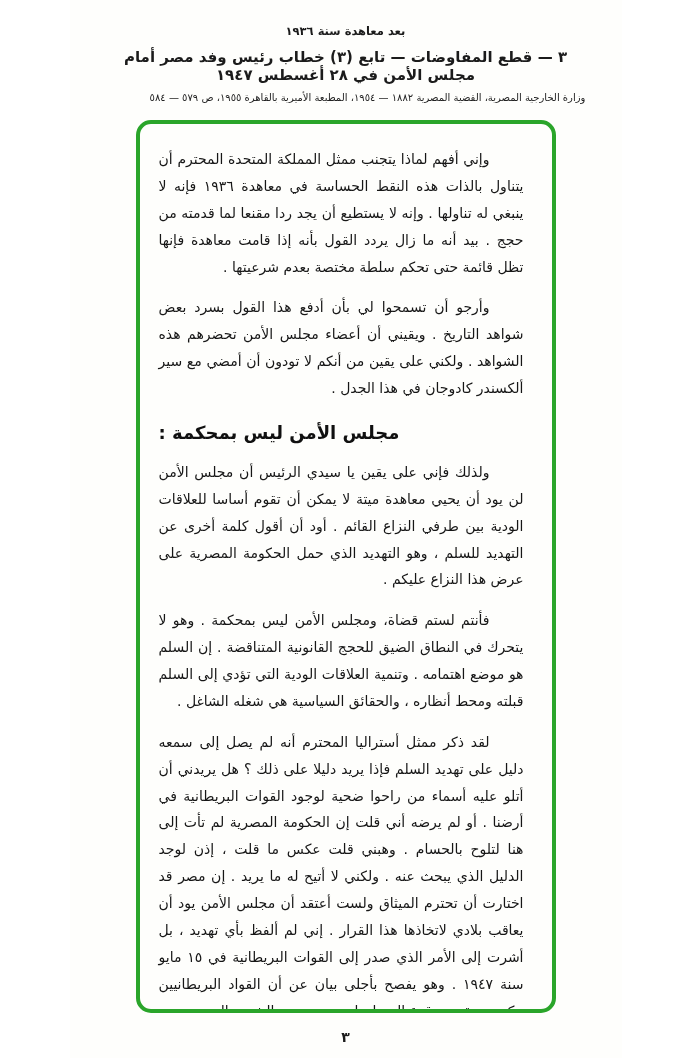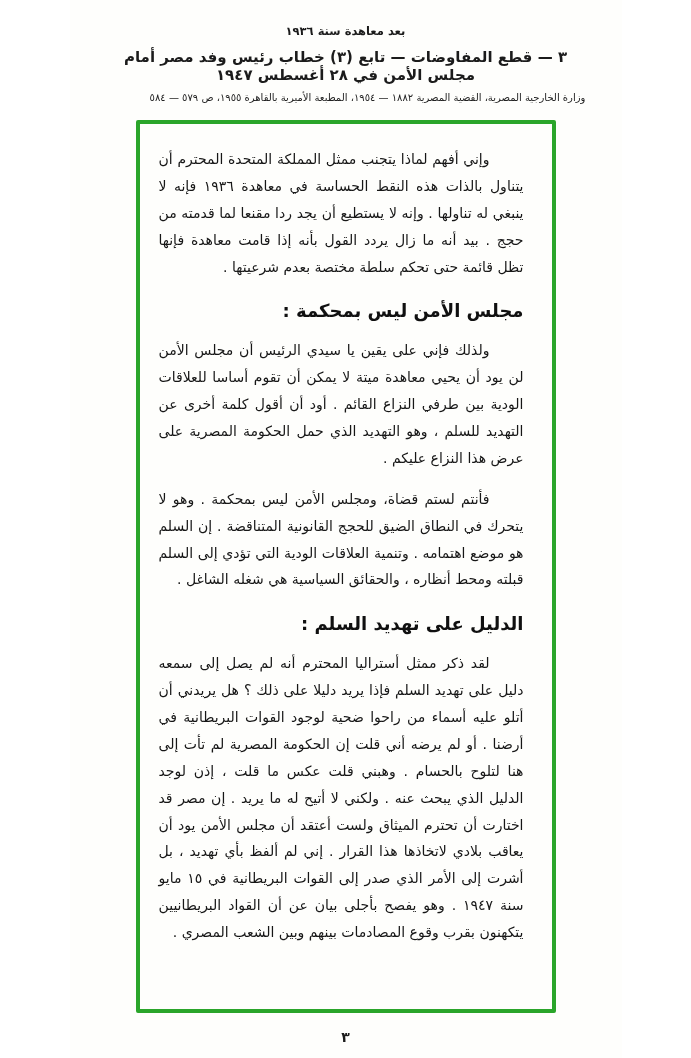--- a/index.html
+++ b/index.html
@@ -39,39 +39,39 @@
     margin-left:44px;
   }
 
   .text-box {
     position:absolute;
     top:120px;
     left:66px;
     right:66px;
     height:893px;
     border:4px solid #2aa52a;
-    border-radius:2px;
+    border-radius:15px;
     padding:22px 28px 10px 19px;
     overflow:hidden;
     background:#fefefc;
   }
 
   .text-box p {
     font-size:14px;
     line-height:1.92;
     text-align:justify;
     text-indent:34px;
     margin-bottom:14px;
     color:#161616;
   }
 
   .text-box h2 {
     font-size:18px;
     font-weight:bold;
-    text-align:right;
+    text-align:left;
     margin:20px 0 16px 0;
     color:#101010;
   }
 
   .page-footer {
     position:absolute;
     bottom:12px;
     left:0;
     width:100%;
     text-align:center;
@@ -87,27 +87,27 @@
 <div class="page">
 
   <header class="doc-header">
     <div class="h-line1">بعد معاهدة سنة ١٩٣٦</div>
     <div class="h-line2">٣ — قطع المفاوضات — تابع (٣) خطاب رئيس وفد مصر أمام مجلس الأمن في ٢٨ أغسطس ١٩٤٧</div>
     <div class="h-line3">وزارة الخارجية المصرية، القضية المصرية ١٨٨٢ — ١٩٥٤، المطبعة الأميرية بالقاهرة ١٩٥٥، ص ٥٧٩ — ٥٨٤</div>
   </header>
 
   <main class="text-box">
     <p>وإني أفهم لماذا يتجنب ممثل المملكة المتحدة المحترم أن يتناول بالذات هذه النقط الحساسة في معاهدة ١٩٣٦ فإنه لا ينبغي له تناولها . وإنه لا يستطيع أن يجد ردا مقنعا لما قدمته من حجج . بيد أنه ما زال يردد القول بأنه إذا قامت معاهدة فإنها تظل قائمة حتى تحكم سلطة مختصة بعدم شرعيتها .</p>
+    <p>وأرجو أن تسمحوا لي بأن أدفع هذا القول بسرد بعض شواهد التاريخ . ويقيني أن أعضاء مجلس الأمن تحضرهم هذه الشواهد . ولكني على يقين من أنكم لا تودون أن أمضي مع سير ألكسندر كادوجان في هذا الجدل .</p>
 
     <h2>مجلس الأمن ليس بمحكمة :</h2>
 
     <p>ولذلك فإني على يقين يا سيدي الرئيس أن مجلس الأمن لن يود أن يحيي معاهدة ميتة لا يمكن أن تقوم أساسا للعلاقات الودية بين طرفي النزاع القائم .  أود أن أقول كلمة أخرى عن التهديد للسلم ، وهو التهديد الذي حمل الحكومة المصرية على عرض هذا النزاع عليكم .</p>
     <p>فأنتم لستم قضاة، ومجلس الأمن ليس بمحكمة . وهو لا يتحرك في النطاق الضيق للحجج القانونية المتناقضة .  إن السلم هو موضع اهتمامه . وتنمية العلاقات الودية التي تؤدي إلى السلم قبلته ومحط أنظاره ، والحقائق السياسية هي شغله الشاغل .</p>
 
-    <h2>الدليل على تهديد السلم :</h2>
 
     <p>لقد ذكر ممثل أستراليا المحترم أنه لم يصل إلى سمعه دليل على تهديد السلم فإذا يريد دليلا على ذلك ؟ هل يريدني أن أتلو عليه أسماء من راحوا ضحية لوجود القوات البريطانية في أرضنا . أو لم يرضه أني قلت إن الحكومة المصرية لم تأت إلى هنا لتلوح بالحسام . وهبني قلت عكس ما قلت ، إذن لوجد الدليل الذي يبحث عنه . ولكني لا أتيح له ما يريد . إن مصر قد اختارت أن تحترم الميثاق ولست أعتقد أن مجلس الأمن يود أن يعاقب بلادي لاتخاذها هذا القرار . إني لم ألفظ بأي تهديد ، بل أشرت إلى الأمر الذي صدر إلى القوات البريطانية في ١٥ مايو سنة ١٩٤٧ . وهو يفصح بأجلى بيان عن أن القواد البريطانيين يتكهنون بقرب وقوع المصادمات بينهم وبين الشعب المصري .</p>
   </main>
 
   <footer class="page-footer">
     <span class="page-number">٣</span>
   </footer>
 
 </div>
 

